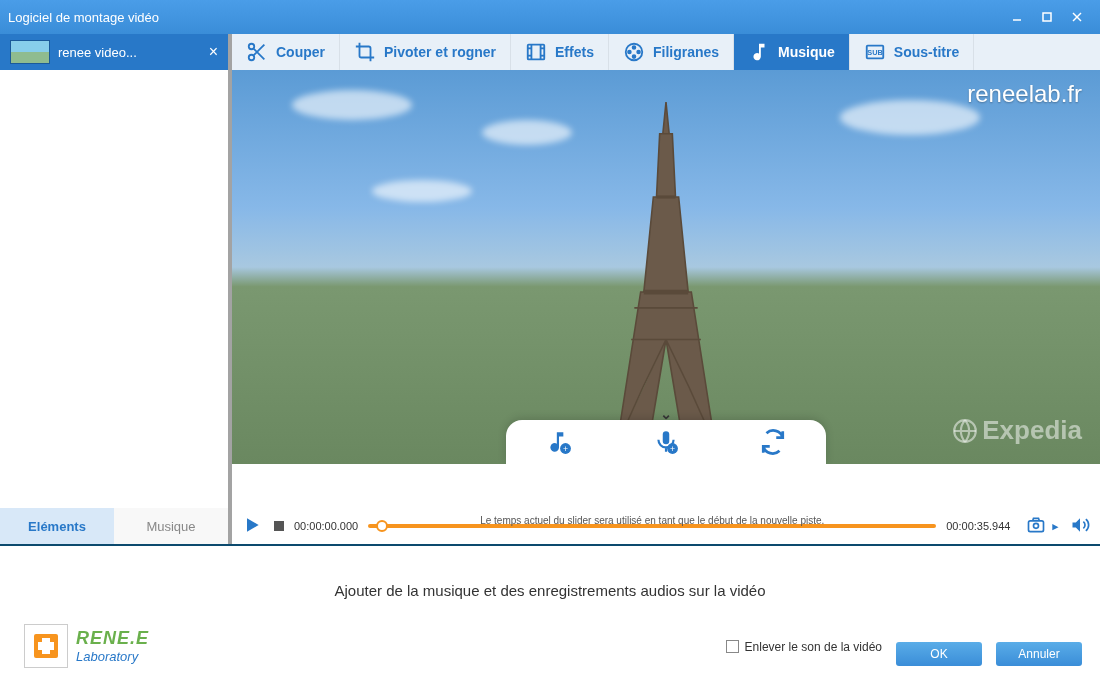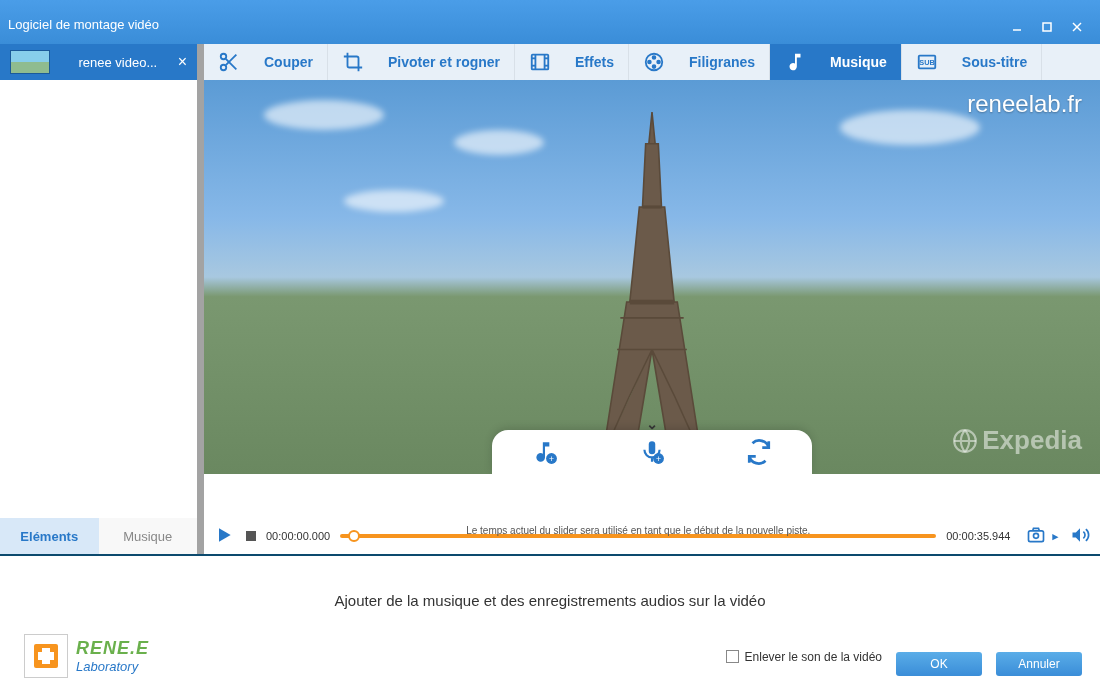--- a/index.html
+++ b/index.html
@@ -1,45 +1,45 @@
 <!DOCTYPE html>
 <html><head>
 <meta charset="utf-8">
 <style>
 * { margin: 0; padding: 0; box-sizing: border-box; font-family: "Segoe UI", Tahoma, sans-serif; }
 body { width: 1100px; height: 680px; overflow: hidden; background: #fff; }
 
 
-.titlebar { height: 44px; background: linear-gradient(to bottom, #4a9de8, #3a8dd8); display: flex; align-items: flex-start; padding: 17px 8px; color: #fff; font-size: 13px; }
+.titlebar { height: 34px; background: linear-gradient(to bottom, #4a9de8, #3a8dd8); display: flex; align-items: center; padding: 17px 8px; color: #fff; font-size: 13px; }
 .titlebar-text { flex: 1; }
 .win-controls { display: flex; gap: 0; }
 .win-btn { width: 30px; height: 20px; display: flex; align-items: center; justify-content: center; color: #fff; cursor: pointer; }
 .win-btn svg { width: 12px; height: 12px; }
 
 
 .main { display: flex; height: 510px; }
 
 
-.sidebar { width: 204px; background: #fff; display: flex; flex-direction: column; border-right: 7px solid #a3a3a3; text-align: center; }
+.sidebar { width: 232px; background: #fff; display: flex; flex-direction: column; border-right: 4px solid #a3a3a3; }
 .file-tab { height: 36px; background: #2878c8; color: #fff; display: flex; align-items: center; padding: 0 10px; font-size: 13px; margin: 0; }
 .file-thumb { width: 40px; height: 24px; background: linear-gradient(to bottom, #87ceeb 50%, #8fbc8f 50%); margin-right: 8px; border: 1px solid #1a5a9a; }
 .file-name { flex: 1; }
 .file-close { font-size: 16px; cursor: pointer; color: #fff; }
 .sidebar-body { flex: 1; background: #fff; }
 .sidebar-tabs { height: 36px; display: flex; background: #f8f8f8; }
 .sidebar-tab { flex: 1; display: flex; align-items: center; justify-content: center; font-size: 13px; cursor: pointer; }
 .sidebar-tab.active { background: #d8e8f8; color: #2878c8; font-weight: bold; }
 .sidebar-tab.inactive { color: #888; }
 
 
 .content { flex: 1; display: flex; flex-direction: column; background: #fff; }
 
 
 .toolbar { height: 36px; background: #e8f0f8; display: flex; align-items: stretch; }
-.tool-btn { display: flex; align-items: center; padding: 12px 14px; gap: 24px; font-size: 14px; color: #2878c8; font-weight: bold; cursor: pointer; border-right: 1px solid #d8e0e8; }
+.tool-btn { display: flex; align-items: center; padding: 12px 14px; gap: 8px; font-size: 14px; color: #2878c8; font-weight: bold; cursor: pointer; border-right: 1px solid #d8e0e8; }
 .tool-btn.active { background: #2878c8; color: #fff; }
 .tool-icon { width: 22px; height: 22px; display: flex; align-items: center; justify-content: center; }
 .tool-icon svg { width: 22px; height: 22px; }
 
 
 .preview-wrap { flex: 1; background: #000; position: relative; display: flex; align-items: center; justify-content: flex-start; }
 .preview { width: 100%; height: 100%; position: relative; background: linear-gradient(to bottom, #5b9bd5 0%, #87b8e8 35%, #a8c8e0 50%, #7a9870 55%, #6a8860 100%); overflow: hidden; }
 .sky-cloud { position: absolute; background: rgba(255,255,255,0.6); border-radius: 50%; filter: blur(3px); }
 .watermark-tl { position: absolute; top: 10px; right: 18px; color: #fff; font-size: 24px; font-weight: 300; text-shadow: 0 1px 2px rgba(0,0,0,0.3); }
 .watermark-br { position: absolute; bottom: 18px; right: 18px; color: rgba(255,255,255,0.5); font-size: 26px; font-weight: bold; display: flex; align-items: center; gap: 4px; }

